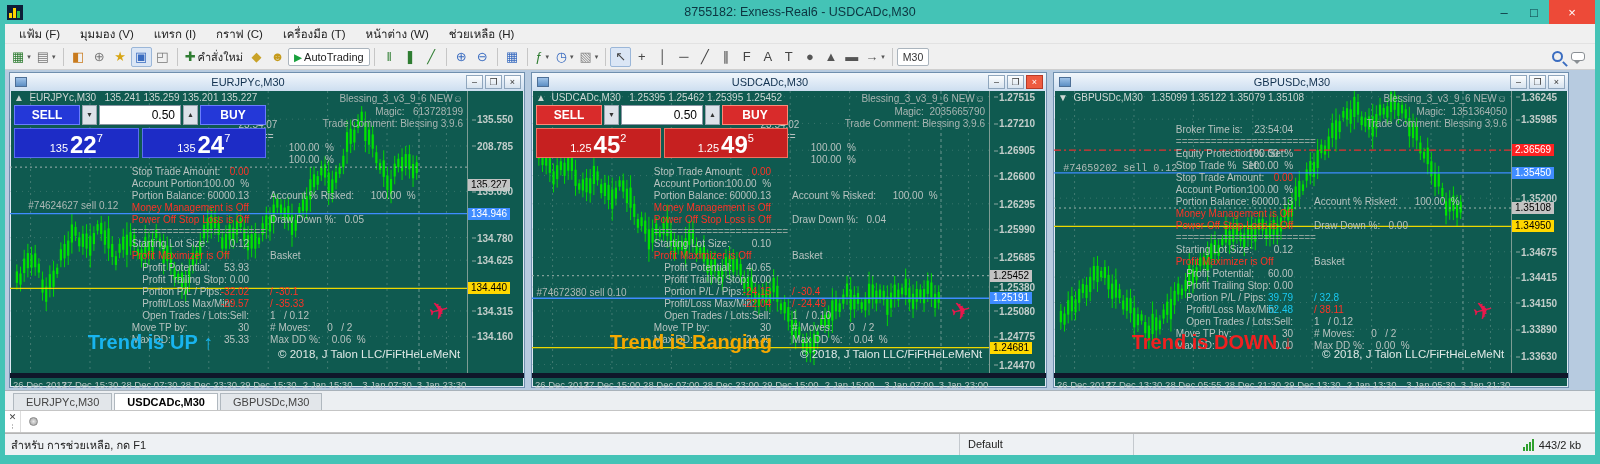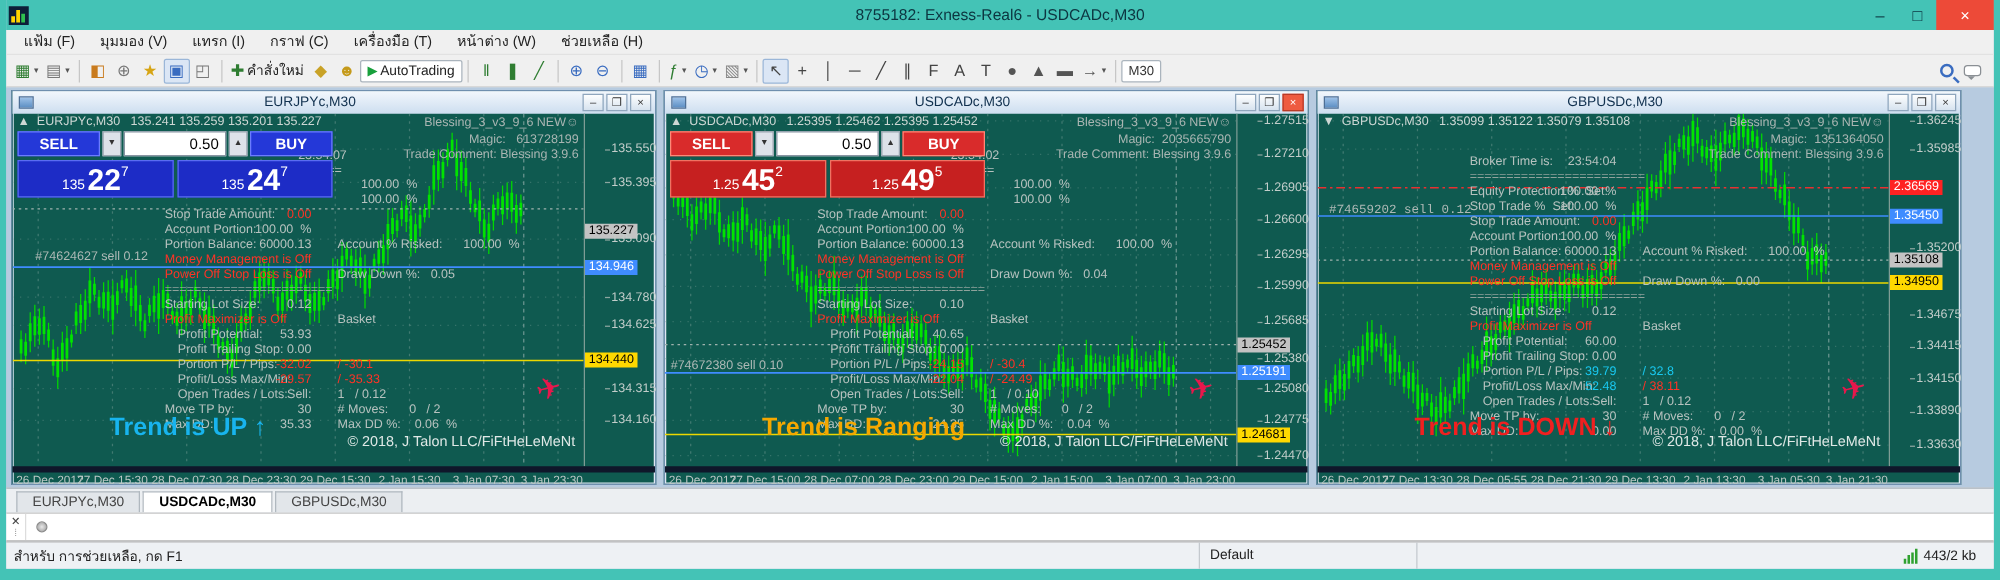--- a/index.html
+++ b/index.html
@@ -41,21 +41,21 @@
   .cw-title-text{flex:1;text-align:center;font-size:11px;color:#11314f;}
   .cw-btns{display:flex;gap:2px;margin-right:1px;}
   .cw-btn{width:17px;height:14px;border:1px solid #8fa6bd;background:linear-gradient(#fdfefe,#d7e3ef);
           font-size:9px;line-height:12px;text-align:center;color:#333;}
   .cw-btn.red{background:#ee5b40;border-color:#b83a26;color:#fff;}
   .cw-body{flex:1;display:flex;flex-direction:column;min-height:0;position:relative;}
   .cw-main{flex:1;display:flex;min-height:0;}
   .plot{flex:1;position:relative;border-right:1px solid #7e9c94;min-width:0;overflow:hidden;}
   .candles{position:absolute;left:0;top:0;width:100%;height:100%;}
   .scale{width:56px;position:relative;font-size:10px;color:#c2cdca;flex:0 0 auto;}
-  .tick{position:absolute;left:21px;transform:translateY(-50%);white-space:pre;}
+  .tick{position:absolute;left:9px;transform:translateY(-50%);white-space:pre;font-weight:bold;}
   .tick::before{content:"";position:absolute;left:-5px;top:50%;width:4px;height:1px;background:#8ca69f;}
   .tag{position:absolute;left:0;transform:translateY(-50%);padding:0 3px 1px 3px;font-size:10px;white-space:pre;}
   .tag.gray{background:#c3c3c3;color:#000;}
   .tag.blue{background:#3f8cff;color:#fff;}
   .tag.yellow{background:#ffd800;color:#000;}
   .tag.red{background:#ff2222;color:#fff;}
   .xaxis{height:14px;position:relative;border-top:5px solid #0f172a;font-size:9.5px;color:#b9c6c4;flex:0 0 auto;}
   .xlab{position:absolute;top:1px;white-space:nowrap;transform:translateX(-50%);}
   
   .ohlc{position:absolute;left:4px;top:1px;font-size:10px;color:#cdd7d4;white-space:pre;z-index:3;}
@@ -609,21 +609,21 @@
           <div class="blessing"><div>Blessing_3_v3_9_6 NEW☺</div><div>Magic:   613728199</div><div>Trade Comment: Blessing 3.9.6</div></div>
           <div class="plane">✈</div>
         <div class="side" style="left: 50%; top: 28px;">23:54:07</div>
               <div class="side" style="left: 50%; top: 40px;">======</div>
               <div class="side" style="left: 49%; top: 51px;">Set:</div>
               <div class="side" style="left: 61%; top: 51px;">100.00  %</div>
               <div class="side" style="left: 61%; top: 63px;">100.00  %</div>
             </div>
         <div class="scale">
               <span class="tick" style="top: 10%;">135.550</span>
-              <span class="tick" style="top: 19.5%;">135.395</span>
+              <span class="tick" style="top: 19.5%;">208.785</span>
               <span class="tag gray" style="top: 27%; margin-top: 18px;">135.227</span>
               <span class="tick" style="top: 35.6%;">135.090</span>
               <span class="tag blue" style="top: 43.5%;">134.946</span>
               <span class="tick" style="top: 52%;">134.780</span>
               <span class="tick" style="top: 60%;">134.625</span>
               <span class="tag yellow" style="top: 70%;">134.440</span>
               <span class="tick" style="top: 78%;">134.315</span>
               <span class="tick" style="top: 87%;">134.160</span>
             </div>
       </div>

